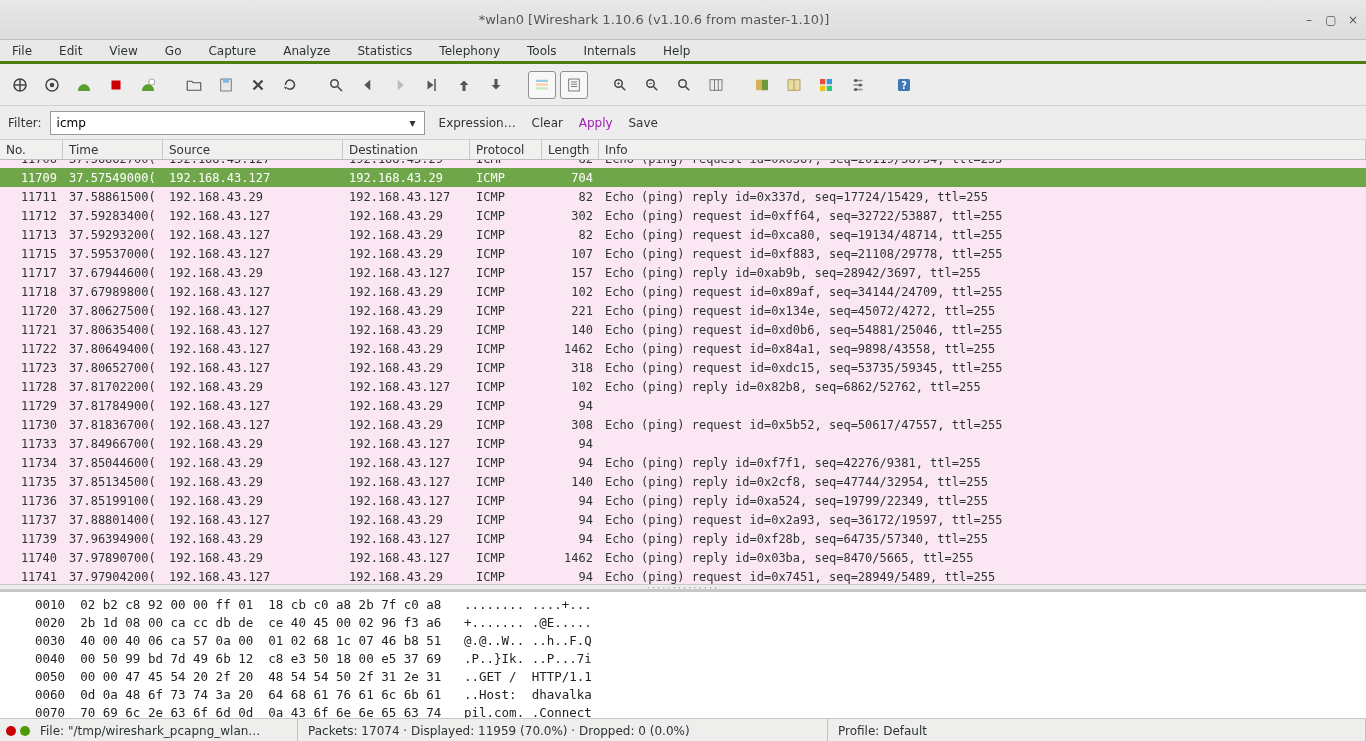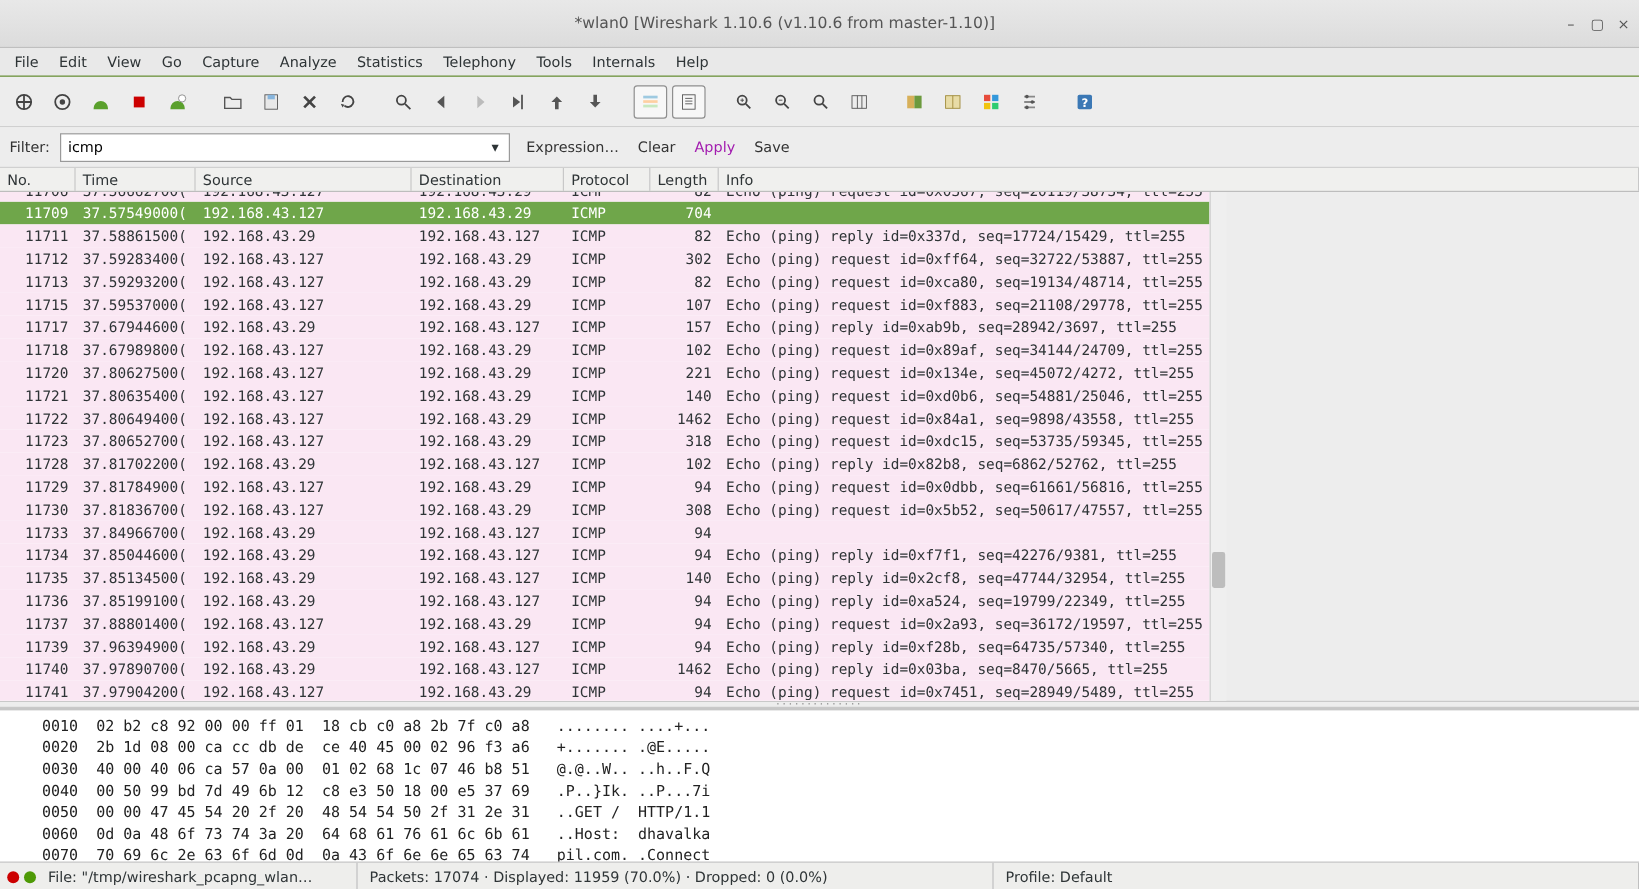--- a/index.html
+++ b/index.html
@@ -1,21 +1,21 @@
 <!DOCTYPE html>
 <html><head>
 <meta charset="utf-8">
 <style>
   * { box-sizing: border-box; margin: 0; padding: 0; }
   html, body { font-family: "DejaVu Sans", Arial, sans-serif; font-size: 12px; color: #2e3436; background: #ededed; width: 1366px; height: 741px; overflow: hidden; }
   .titlebar { height: 40px; background: linear-gradient(#e8e8e8,#dcdcdc); display:flex; align-items:center; padding:0 6px; border-bottom:1px solid #bfbfbf; }
   .titlebar-title { flex:1; text-align:center; color:#555; font-size:13px; font-family:"DejaVu Sans",Arial,sans-serif; }
   .titlebar-btns { display:flex; gap:8px; }
   .titlebar-btn { width:14px; height:14px; display:flex; align-items:center; justify-content:center; color:#555; }
-  .menubar { height:24px; background:#e9e9e9; display:flex; align-items:center; padding:0 4px; gap:1px; border-bottom:1px solid #4d7c0f;}
+  .menubar { height:24px; background:#e9e9e9; display:flex; align-items:center; padding:0 4px; gap:11px; border-bottom:3px solid #4d7c0f;}
   .menubar span { padding:2px 8px; cursor:pointer; }
   .toolbar { height:42px; background:#ededed; display:flex; align-items:center; padding:2px 6px; gap:4px; border-bottom:1px solid #d0d0d0;}
   .toolbar .sep { width:10px; }
   .toolbar .btn { width:28px; height:28px; display:flex; align-items:center; justify-content:center; border:1px solid transparent; border-radius:3px; }
   .toolbar .btn.toggle { border:1px solid #8f8f8f; background:#f7f7f7; }
   .toolbar svg { width:18px; height:18px; }
   .filterbar { height:34px; background:#ededed; display:flex; align-items:center; padding:0 8px; gap:8px; border-bottom:1px solid #d0d0d0;}
   .filterbar label { color:#333; }
   .filterbox { position:relative; }
   .filterbox input { width:375px; height:24px; padding:2px 24px 2px 6px; border:1px solid #9a9a9a; background:#fff; font-family:inherit; font-size:12px;}
@@ -42,21 +42,21 @@
   .grip { height:6px; background:#ededed; border-top:1px solid #c9c9c9; border-bottom:1px solid #c9c9c9; display:flex; align-items:center; justify-content:center;}
   .grip-dots { color:#9a9a9a; letter-spacing:2px; font-size:10px;}
   .statusbar { height:24px; background:#eeeeec; border-top:1px solid #c9c9c9; display:flex; align-items:center; font-size:12px; }
   .statusbar .dot-red  { width:10px;height:10px;border-radius:50%;background:#cc0000;margin-left:6px;}
   .statusbar .dot-green{ width:10px;height:10px;border-radius:50%;background:#4e9a06;margin-left:4px;}
   .statusbar .seg { border-right:1px solid #c0c0c0; height:100%; display:flex; align-items:center; padding:0 10px; }
   .statusbar .seg.file { width:268px; overflow:hidden; white-space:nowrap; text-overflow:ellipsis;}
   .statusbar .seg.pkts { width:530px; }
   .statusbar .seg.profile { flex:1; }
   .cut-top .row:first-child { margin-top:-11px; }
-  .packet-wrap { display:flex; }
+  .packet-wrap { display:flex;flex-direction:column; }
   .packet-scroll { flex:1; }
   .vscroll { width:14px; background:#efefef; border-left:1px solid #cfcfcf; position:relative;}
   .vscroll .thumb { position:absolute; left:1px; right:1px; top:300px; height:30px; background:#bdbdbd; border-radius:2px;}
 </style>
 </head>
 <body>
 
 <div class="titlebar">
   <div class="titlebar-title">*wlan0   [Wireshark 1.10.6  (v1.10.6 from master-1.10)]</div>
   <div class="titlebar-btns">
@@ -395,21 +395,20 @@
           <div class="cell c-len">102</div>
           <div class="cell c-info">Echo (ping) reply    id=0x82b8, seq=6862/52762, ttl=255</div>
         </div>
         <div class="row pink">
           <div class="cell c-no">11729</div>
           <div class="cell c-time">37.81784900(</div>
           <div class="cell c-src">192.168.43.127</div>
           <div class="cell c-dst">192.168.43.29</div>
           <div class="cell c-proto">ICMP</div>
           <div class="cell c-len">94</div>
-          <div class="cell c-info">Echo (ping) request  id=0x0dbb, seq=61661/56816, ttl=255</div>
         </div>
         <div class="row pink">
           <div class="cell c-no">11730</div>
           <div class="cell c-time">37.81836700(</div>
           <div class="cell c-src">192.168.43.127</div>
           <div class="cell c-dst">192.168.43.29</div>
           <div class="cell c-proto">ICMP</div>
           <div class="cell c-len">308</div>
           <div class="cell c-info">Echo (ping) request  id=0x5b52, seq=50617/47557, ttl=255</div>
         </div>

